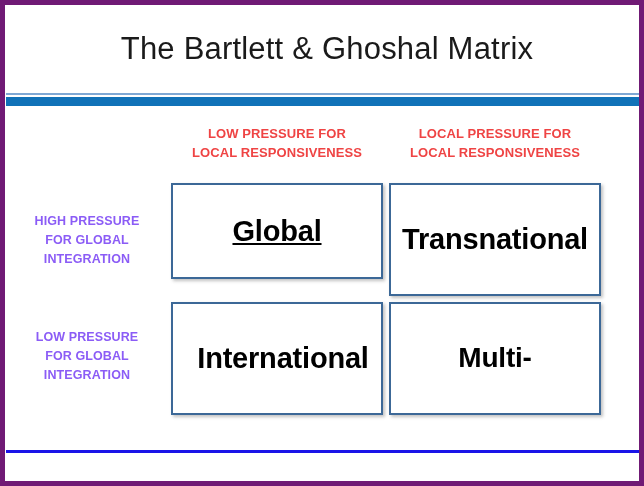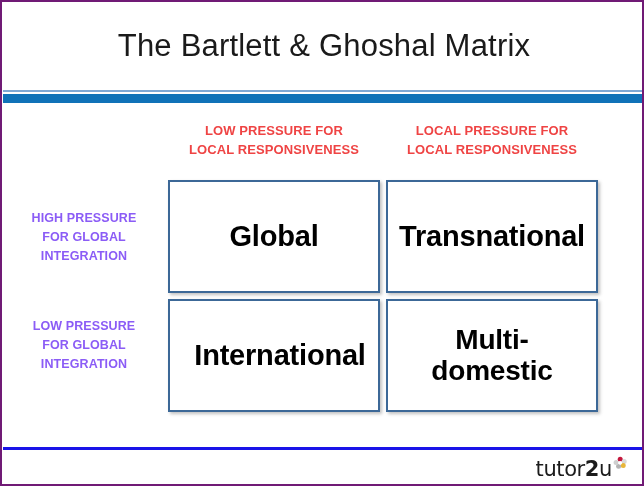--- a/index.html
+++ b/index.html
@@ -11,21 +11,21 @@
   body {
     font-family: "Liberation Sans", "DejaVu Sans", sans-serif;
   }
 
   .slide {
     position: relative;
     width: 644px;
     height: 486px;
     box-sizing: border-box;
     background: #ffffff;
-    border: 2px solid #701a75;
+    border: 5px solid #701a75;
     overflow: hidden;
   }
 
   
   .title-area {
     position: absolute;
     left: 0;
     top: 0;
     width: 644px;
     height: 88px;
@@ -90,21 +90,21 @@
     left: 6px;
     width: 152px;
     text-align: center;
     font-size: 12.5px;
     font-weight: bold;
     color: #8b5cf6;
     line-height: 1.5;
     letter-spacing: 0.1px;
   }
   .row-head.row-1 { top: 207px; }
-  .row-head.row-2 { top: 315px; }
+  .row-head.row-2 { top: 323px; }
 
   
   .cell {
     position: absolute;
     box-sizing: border-box;
     background: #ffffff;
     border: 2px solid #3c6897;
     box-shadow: 2px 2px 3px rgba(120,120,120,0.45);
     display: flex;
     align-items: center;
@@ -113,21 +113,21 @@
   }
   .cell-label {
     font-size: 29px;
     font-weight: bold;
     color: #000000;
     line-height: 1.05;
     letter-spacing: -0.2px;
   }
   .cell-label.two-line { font-size: 28px; line-height: 1.1; }
 
-  .cell.r1c1 { left: 166px; top: 178px; width: 212px; height: 113px; }
+  .cell.r1c1 { left: 166px; top: 178px; width: 212px; height: 96px; text-decoration: underline; }
   .cell.r1c2 { left: 384px; top: 178px; width: 212px; height: 113px; justify-content: center; }
   .cell.r2c1 { left: 166px; top: 297px; width: 212px; height: 113px; padding-left: 12px; }
   .cell.r2c2 { left: 384px; top: 297px; width: 212px; height: 113px; }
 
   
   .footer-rule {
     position: absolute;
     left: 1px;
     top: 445px;
     width: 642px;
@@ -200,33 +200,19 @@
     <div class="cell-label">Transnational</div>
   </div>
 
   <div class="cell r2c1">
     <div class="cell-label">International</div>
   </div>
 
   <div class="cell r2c2">
     <div class="cell-label two-line">
       <div>Multi-</div>
-      <div>domestic</div>
     </div>
   </div>
 
   <div class="footer-rule"></div>
 
-  <div class="logo">
-    <span class="logo-text"><span>tutor</span><b>2</b><span>u</span></span>
-    <span class="logo-mark">
-      <svg width="15" height="15" viewBox="0 0 15 15" aria-hidden="true">
-        <circle cx="7.2" cy="3.3" r="2.5" fill="#c4183c"></circle>
-        <circle cx="11.2" cy="5.4" r="2.5" fill="#d9d9d9"></circle>
-        <circle cx="10.2" cy="9.6" r="2.5" fill="#e8b63a"></circle>
-        <circle cx="5.6" cy="10.2" r="2.5" fill="#b3b3b3"></circle>
-        <circle cx="3.1" cy="6.6" r="2.5" fill="#cfcfcf"></circle>
-        <circle cx="7.1" cy="6.8" r="1.9" fill="#ffffff"></circle>
-      </svg>
-    </span>
-  </div>
 
 </div>
 
 </body></html>

